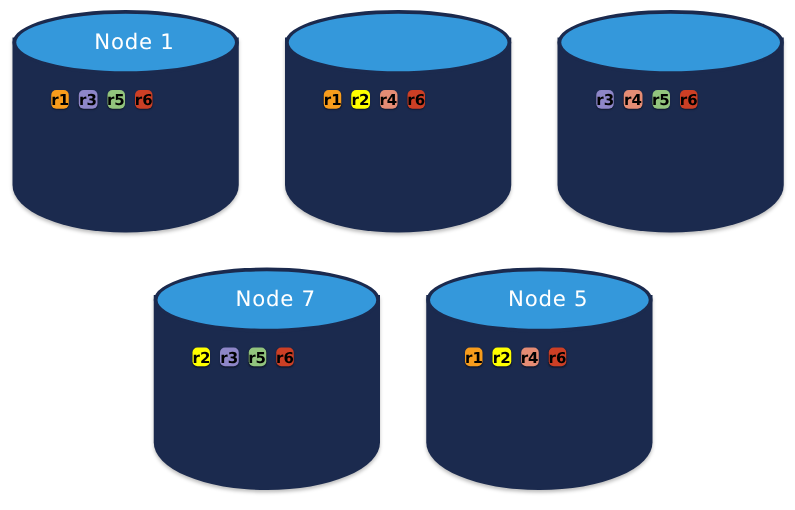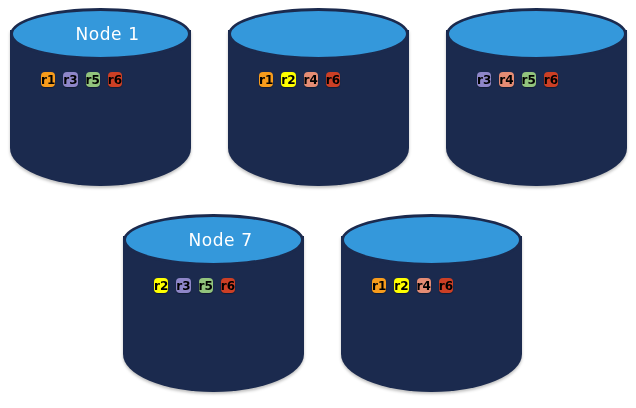--- a/index.html
+++ b/index.html
@@ -141,20 +141,21 @@
       <div class="replicas">
         <div class="replica" style="background: rgb(255, 255, 0); color: rgb(0, 0, 0);">r2</div>
         <div class="replica" style="background: rgb(142, 134, 200); color: rgb(0, 0, 0);">r3</div>
         <div class="replica" style="background: rgb(146, 196, 125); color: rgb(0, 0, 0);">r5</div>
         <div class="replica" style="background: rgb(204, 63, 37); color: rgb(0, 0, 0);">r6</div>
       </div>
     </div>
     <div class="node" style="left: 341px; top: 214px;">
       <div class="body" style="background: rgb(27, 42, 78);"></div>
       <div class="top" style="background: rgb(52, 152, 219);"></div>
+      <div class="node-label" style="color: rgb(255, 255, 255);">Node 5</div>
       <div class="replicas">
         <div class="replica" style="background: rgb(248, 156, 28); color: rgb(0, 0, 0);">r1</div>
         <div class="replica" style="background: rgb(255, 255, 0); color: rgb(0, 0, 0);">r2</div>
         <div class="replica" style="background: rgb(229, 140, 116); color: rgb(0, 0, 0);">r4</div>
         <div class="replica" style="background: rgb(204, 63, 37); color: rgb(0, 0, 0);">r6</div>
       </div>
     </div>
   </div>
 
 </body></html>

